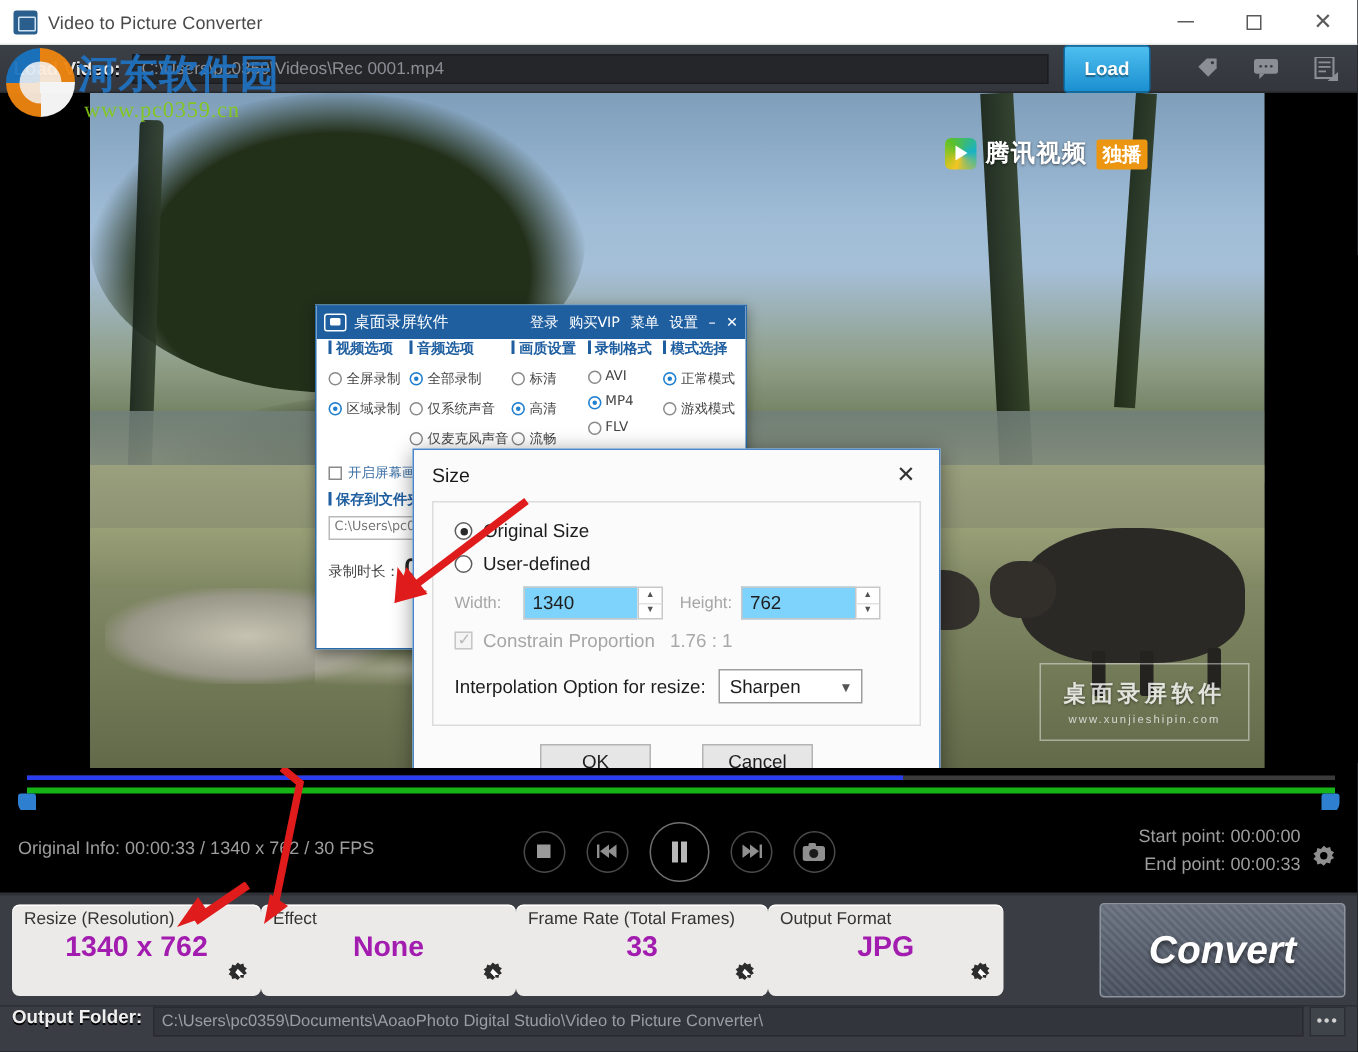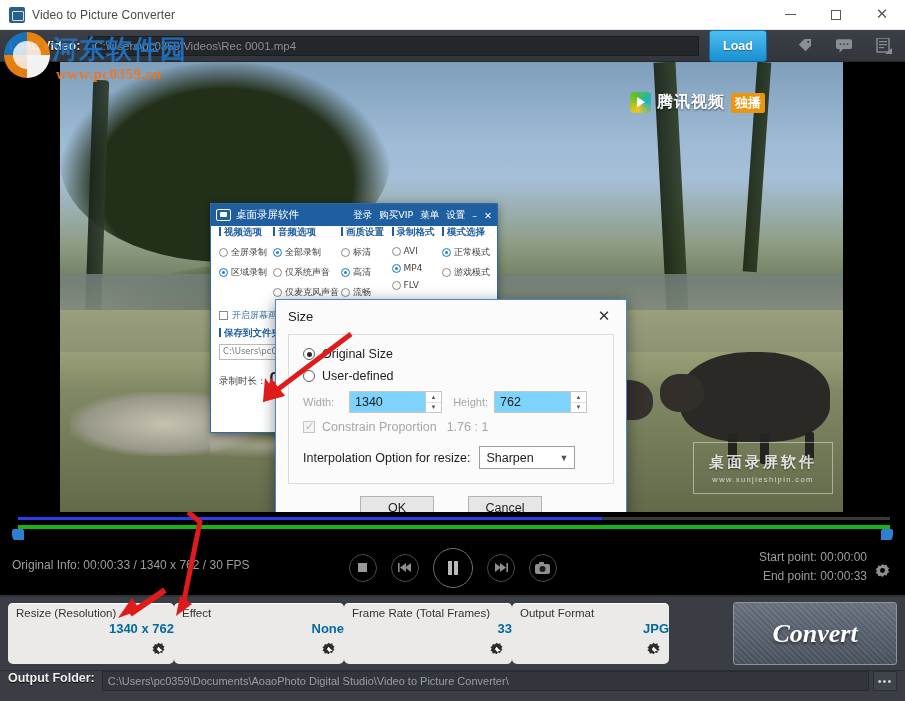--- a/index.html
+++ b/index.html
@@ -243,30 +243,30 @@
   .points div { font-size:12px; color:#9d9d9d; line-height:19px; }
   .pt-gear { position:absolute; right:14px; top:22px; color:#8f8f8f; }
 
   
   .cards { position:absolute; top:597px; left:0; width:905px; height:73px; background:#3a3d44;
            display:flex; align-items:center; padding:0 8px; gap:0;}
   .card { height:61px; background:#eceae8; border-radius:5px; position:relative;
           box-shadow:inset 0 1px 0 #fff; }
   .c1{width:166px;} .c2{width:170px;} .c3{width:168px;} .c4{width:157px;}
   .c-title { font-size:11.5px; color:#333; margin:4px 0 0 8px; }
-  .c-val { text-align:right; font-size:13px; font-weight:bold; color:#0369a1; margin-top:2px; }
+  .c-val { text-align:center; font-size:19px; font-weight:bold; color:#a21caf; margin-top:2px; }
   .c-gear { position:absolute; right:8px; bottom:4px; color:#2c2c2c; }
   .convert {
     margin-left:auto; width:164px; height:63px; border:1px solid #8d949e; border-radius:3px;
     background:
       repeating-linear-gradient(45deg, rgba(255,255,255,.05) 0 2px, rgba(0,0,0,.05) 2px 4px),
       linear-gradient(#6a7280,#4b5260);
     display:flex; align-items:center; justify-content:center;
     color:#fff; font-size:26px; font-style:italic; font-weight:bold;
-    font-family:Liberation Serif, serif; text-shadow:0 2px 3px rgba(0,0,0,.55);
+    font-family:Liberation Sans, sans-serif; text-shadow:0 2px 3px rgba(0,0,0,.55);
   }
 
   
   .outbar { position:absolute; top:670px; left:0; width:905px; height:31px;
             background:#3a3d44; display:flex; align-items:flex-start; border-top:1px solid #2c2f35;}
   .out-lbl { font-size:12.5px; font-weight:bold; color:#efefef; margin-left:8px; text-shadow:0 1px 0 #000;}
   .out-input { margin-left:7px; flex:1; height:20px; background:#32353b; border:1px solid #282b30;
                color:#9a9ea4; font-size:11px; padding:0 5px; line-height:18px;}
   .out-dots { width:24px;height:20px;margin:0 8px 0 4px; background:#3f434a; border:1px solid #2b2e33;
               display:flex; align-items:center; justify-content:center; color:#cfcfcf; font-size:11px;
@@ -277,21 +277,21 @@
 
   
   .hd-wm { position:absolute; left:4px; top:18px; width:210px; height:60px; pointer-events:none; }
   .hd-circle { position:absolute; left:0; top:14px; width:46px; height:46px; border-radius:50%;
                background: conic-gradient(#f0860f 0 25%, #fff 0 50%, #f0860f 0 75%, #1a74c0 0 100%);
                opacity:.95; }
   .hd-circle::after{content:""; position:absolute; left:9px; top:9px; width:28px;height:28px;border-radius:50%;
                     background:#ffffff; opacity:.85;}
   .hd-cn { position:absolute; left:48px; top:14px; font-size:26px; font-weight:bold; color:#1f72c3;
            font-family:"DejaVu Sans",sans-serif; letter-spacing:1px; opacity:.92;}
-  .hd-url { position:absolute; left:52px; top:48px; font-size:15px; font-weight:bold; color:#f97316;
+  .hd-url { position:absolute; left:52px; top:48px; font-size:15px; font-weight:normal; color:#84cc16;
             font-family:"Liberation Serif",serif; letter-spacing:.5px; opacity:.9;}
 </style>
 </head>
 <body>
 
 <div id="app">
 
   <div class="titlebar">
     <div class="tb-icon"></div>
     <div class="tb-title">Video to Picture Converter</div>

